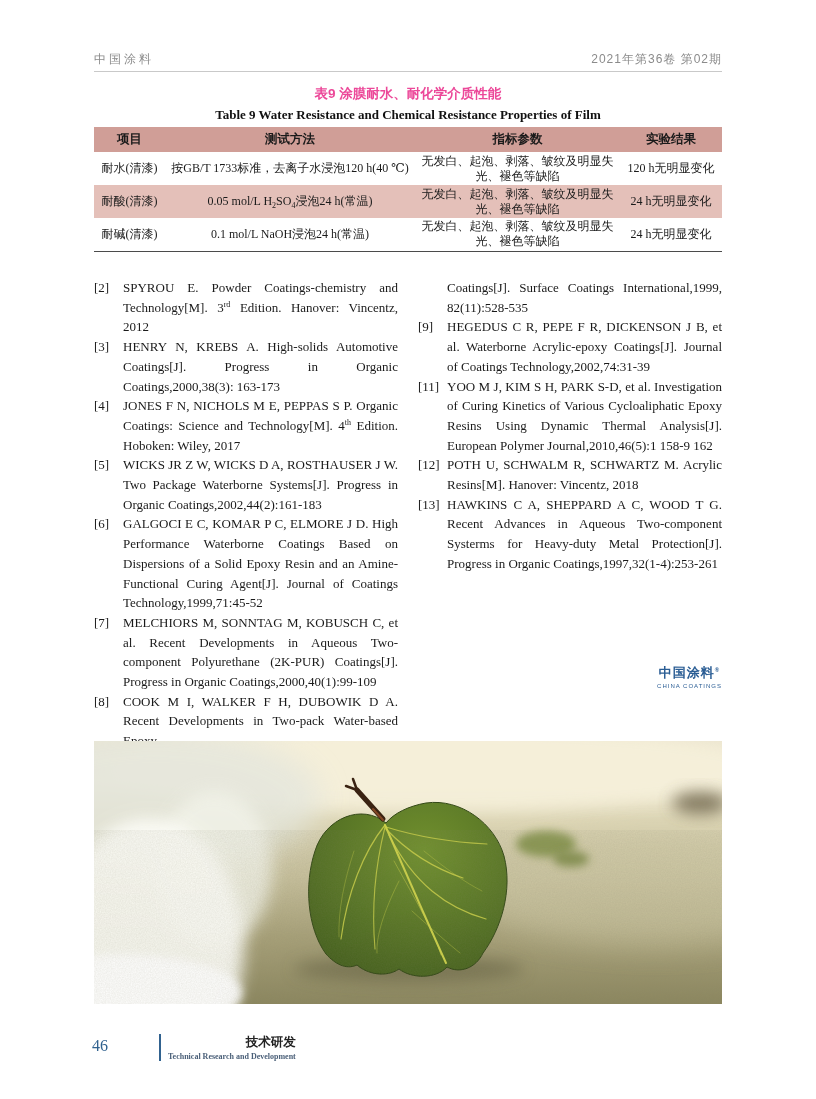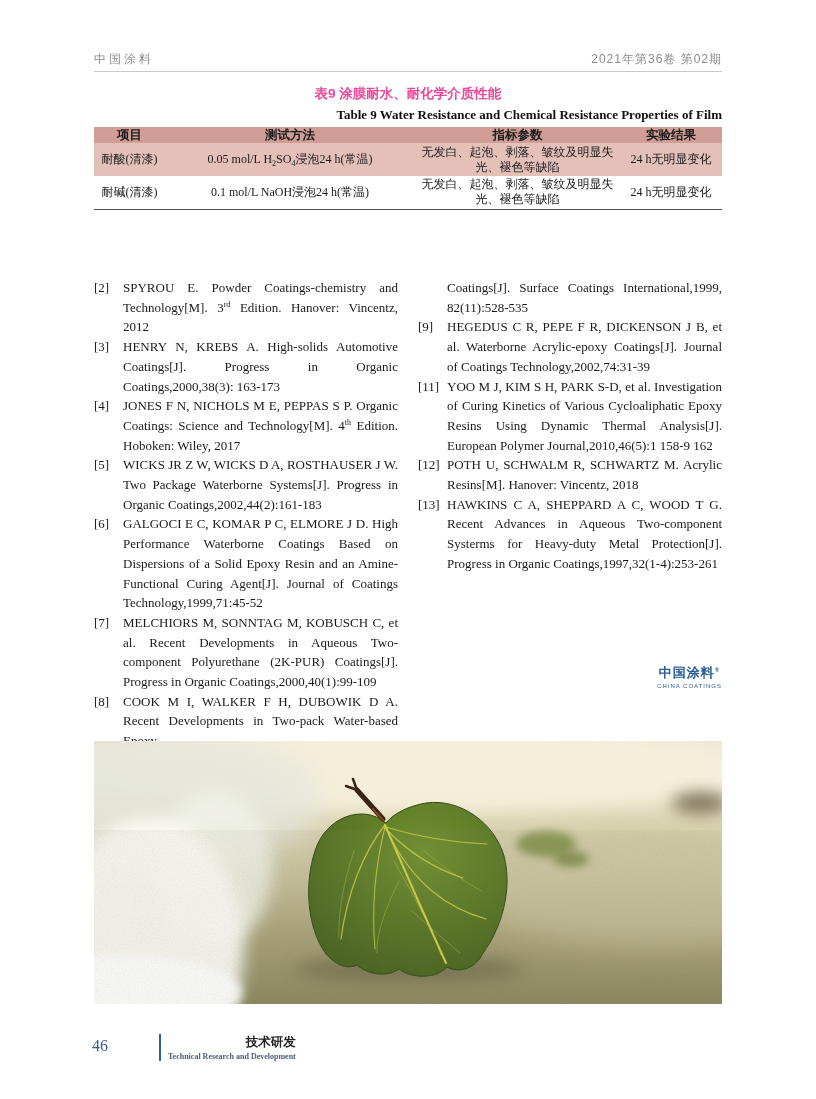--- a/index.html
+++ b/index.html
@@ -24,28 +24,28 @@
   .journal-name{letter-spacing:3px;}
   .issue-info{letter-spacing:1px;}
   .header-rule{position:absolute;left:94px;width:628px;top:71px;border:0;
     border-top:1px solid var(--rule-gray);}
 
   
   .table-titles{position:absolute;left:94px;width:628px;top:85px;text-align:center;}
   .table-title-zh{font-family:"Liberation Sans","DejaVu Sans",sans-serif;
     font-weight:bold;font-size:13.5px;color:#ec4899;}
   .table-title-en{font-family:"Liberation Serif","DejaVu Serif",serif;
-    font-weight:bold;font-size:13px;margin-top:4px;color:#111;text-align:right;}
+    font-weight:bold;font-size:13px;margin-top:4px;color:#111;}
 
   
   table.props{position:absolute;left:94px;top:127px;width:628px;border-collapse:collapse;
     font-size:12px;line-height:15px;text-align:center;
     font-family:"Liberation Serif","DejaVu Serif",serif;}
   table.props thead tr{background:var(--table-header-bg);}
-  table.props th{font-weight:bold;height:16px;font-size:12.5px;}
+  table.props th{font-weight:bold;height:25px;font-size:12.5px;}
   table.props td{height:33px;vertical-align:middle;padding:1px 3px;}
   table.props tr.hl{background:var(--table-row-highlight-bg);}
   table.props tbody{border-bottom:1.5px solid #4b4b4b;}
   table.props .col-item{width:71px;}
   table.props .col-method{width:250px;}
   table.props .col-spec{width:205px;}
   table.props .col-result{width:102px;}
   sub,sup{font-size:8px;line-height:0;}
 
   
@@ -101,20 +101,26 @@
     </colgroup>
     <thead>
       <tr>
           <th>项目</th>
           <th>测试方法</th>
           <th>指标参数</th>
           <th>实验结果</th>
         </tr>
     </thead>
     <tbody>
+        <tr>
+          <td>耐水(清漆)</td>
+          <td>按GB/T 1733标准，去离子水浸泡120 h(40 ℃)</td>
+          <td>无发白、起泡、剥落、皱纹及明显失光、褪色等缺陷</td>
+          <td>120 h无明显变化</td>
+        </tr>
         <tr class="hl">
           <td>耐酸(清漆)</td>
           <td>0.05 mol/L H<sub>2</sub>SO<sub>4</sub>浸泡24 h(常温)</td>
           <td>无发白、起泡、剥落、皱纹及明显失光、褪色等缺陷</td>
           <td>24 h无明显变化</td>
         </tr>
         <tr>
           <td>耐碱(清漆)</td>
           <td>0.1 mol/L NaOH浸泡24 h(常温)</td>
           <td>无发白、起泡、剥落、皱纹及明显失光、褪色等缺陷</td>

